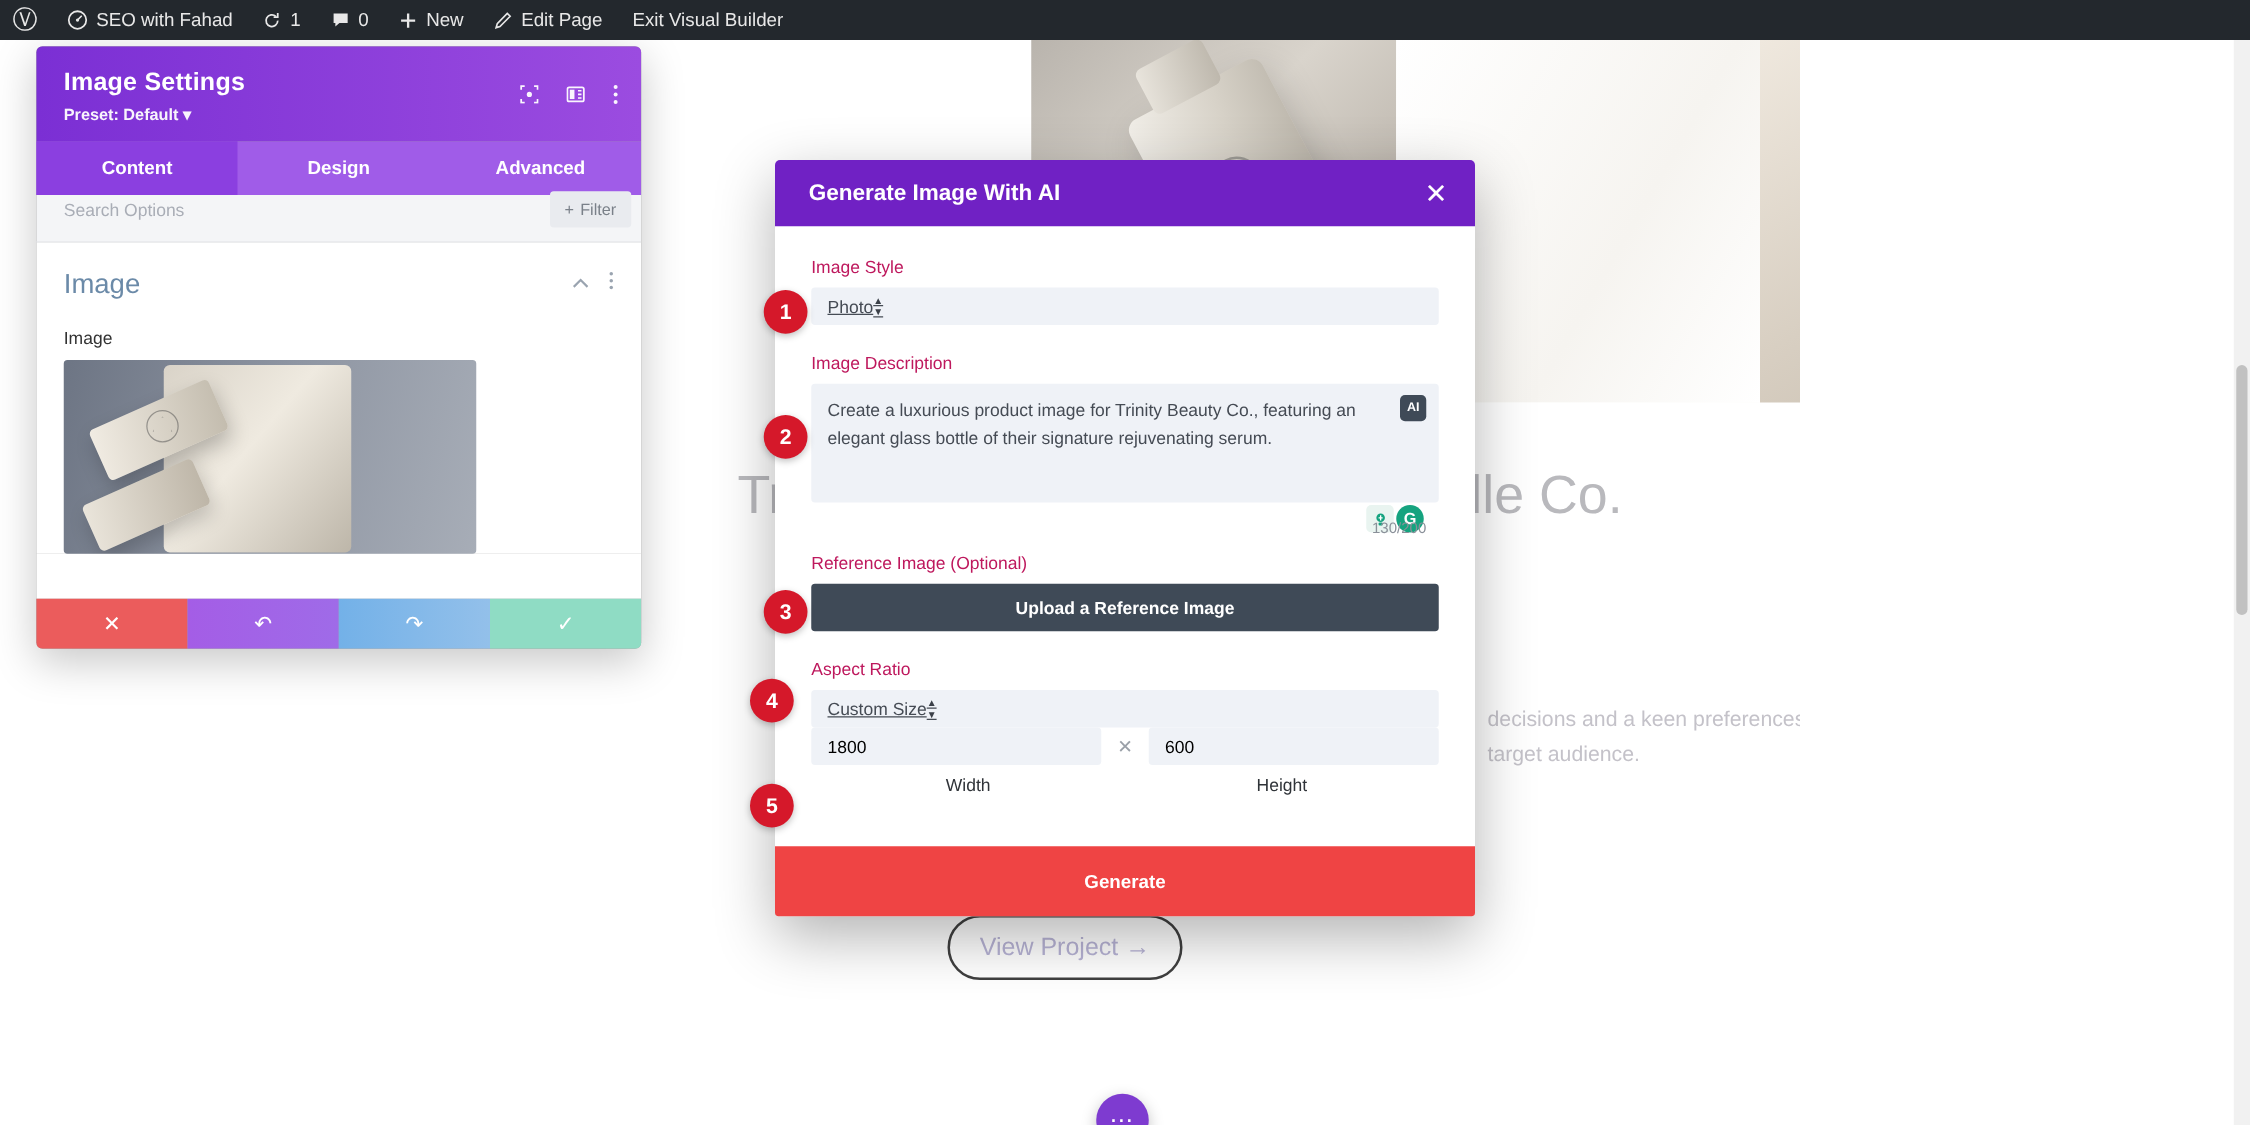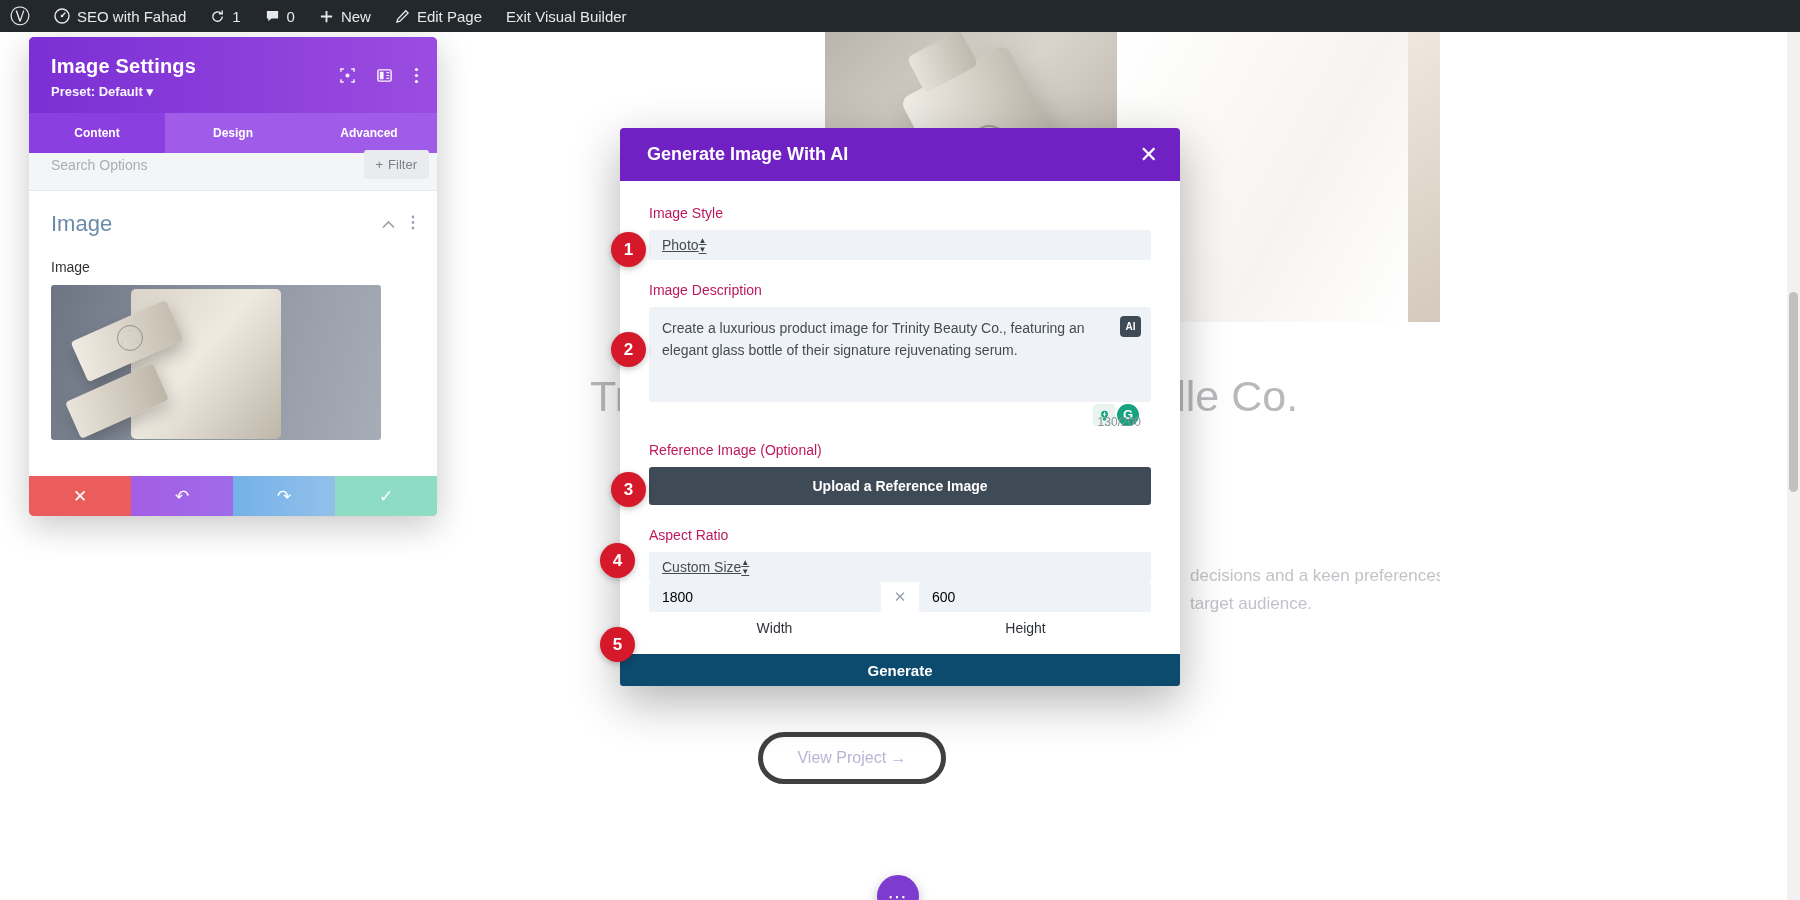--- a/index.html
+++ b/index.html
@@ -78,55 +78,55 @@
     position: absolute; top: 340px; left: 230px; width: 1200px;
     font-size: 43px; color: #b9b9bd; font-family: "Liberation Sans", sans-serif; font-weight: 400;
     white-space: nowrap;
   }
   .body-col-left { position: absolute; top: 415px; left: 395px; width: 400px; }
   .body-col-right { position: absolute; top: 530px; left: 830px; width: 600px; }
   .kicker { font-size: 13px; letter-spacing: 2.2px; color: #c2bfc7; font-weight: 700; margin-bottom: 14px; }
   .body-text { font-size: 17px; line-height: 1.65; color: #c4c2c9; }
   .btn-outline {
     position: absolute; top: 700px; left: 398px; width: 188px; height: 52px;
-    border: 5px solid #404040; border-radius: 26px; color: #b8b4d6;
-    display: flex; align-items: center; justify-content: center; font-size: 16px;
+    border: 2px solid #404040; border-radius: 26px; color: #b8b4d6;
+    display: flex; align-items: center; justify-content: center; font-size: 20px;
   }
   .page-side-left { position: absolute; top: 0; left: 0; width: 360px; height: 868px; background: #fff; }
   .page-side-right { position: absolute; top: 0; right: 0; width: 360px; height: 868px; background: #fff; }
   .content-frame { position:absolute; top: 0; left: 360px; width: 1080px; height: 848px; background: transparent; }
 
   .fab {
     position: absolute; left: 877px; top: 843px; width: 42px; height: 42px;
     border-radius: 50%; background: #7e3bd0; color: #fff;
     display: flex; align-items: center; justify-content: center;
     box-shadow: 0 4px 12px rgba(0,0,0,.25); font-size: 19px; letter-spacing: 2px; z-index: 20;
   }
 
   
   .scrollbar { position:absolute; top: 32px; right: 0; width: 13px; height: 868px; background: #f1f1f1; z-index: 55; }
   .scrollthumb { position:absolute; top: 260px; left: 2px; width: 9px; height: 200px; background: #c1c1c1; border-radius: 5px; }
 
   
   .divi-panel {
-    position: absolute; top: 37px; left: 29px; width: 408px;
+    position: absolute; top: 37px; left: 29px; width: 484px;
     border-radius: 5px; overflow: hidden; z-index: 40;
     box-shadow: 0 10px 34px rgba(0,0,0,.22); background: #a3a3a3;
   }
   .divi-head {
     background: linear-gradient(90deg,#7b2fd4 0%,#9b4ce0 100%);
     padding: 18px 22px 14px 22px; color: #fff; position: relative;
   }
   .divi-title { font-size: 20px; font-weight: 700; letter-spacing: .2px; }
   .divi-preset { font-size: 13px; font-weight: 700; margin-top: 6px; opacity: .95; }
   .divi-head-icons { position: absolute; right: 18px; top: 30px; display: flex; gap: 22px; align-items: center; }
   .divi-head-icons span { opacity: .95; display: flex; }
   .divi-tabs { display: flex; background: #a05ce8; }
   .divi-tab {
-    flex: 1; text-align: center; padding: 13px 0; font-size: 12px; font-weight: 700; color: #fff;
+    flex: 1; text-align: center; padding: 13px 0; font-size: 15px; font-weight: 700; color: #fff;
   }
   .divi-tab.active { background: #8b3fe0; }
   .divi-search {
     display: flex; align-items: center; justify-content: space-between;
     background: #f4f5f7; border-bottom: 1px solid #e6e7eb; padding: 0 8px 14px 22px; height: 38px;
   }
   .divi-search .ph { color: #a9adb6; font-size: 14px; }
   .divi-filter {
     background: #e9ebef; color: #7a8089; font-size: 13px; padding: 7px 12px; border-radius: 3px;
     display: flex; align-items: center; gap: 5px;
@@ -218,22 +218,22 @@
   .size-row { display: flex; align-items: center; gap: 0; }
   .size-inp {
     flex: 1; height: 30px; background: #eff2f7; border-radius: 3px;
     display: flex; align-items: center; padding: 0 13px; font-size: 14px; color: #000000;
   }
   .size-x { width: 38px; text-align: center; color: #9aa0a8; font-size: 15px; }
   .size-caps { display: flex; margin-top: 8px; }
   .size-cap { flex: 1; text-align: center; font-size: 14px; color: #2f3338; }
   .modal-foot { padding: 0; }
   .generate-btn {
-    height: 32px; background: #0c4a6e; color: #fff; font-size: 15px; font-weight: 700;
-    display: flex; align-items: center; justify-content: center; border-radius: 0 0 3px 3px;
+    height: 56px; background: #ef4444; color: #fff; font-size: 15px; font-weight: 700;
+    display: flex; align-items: center; justify-content: center; border-radius: 0 0 3px 3px; margin-top: 23px;
   }
 
   
   .step {
     position: absolute; width: 35px; height: 35px; border-radius: 50%;
     background: #d5182a; color: #fff; font-size: 17px; font-weight: 700;
     display: flex; align-items: center; justify-content: center; z-index: 56;
     box-shadow: 0 2px 6px rgba(0,0,0,.25);
   }
 </style>

